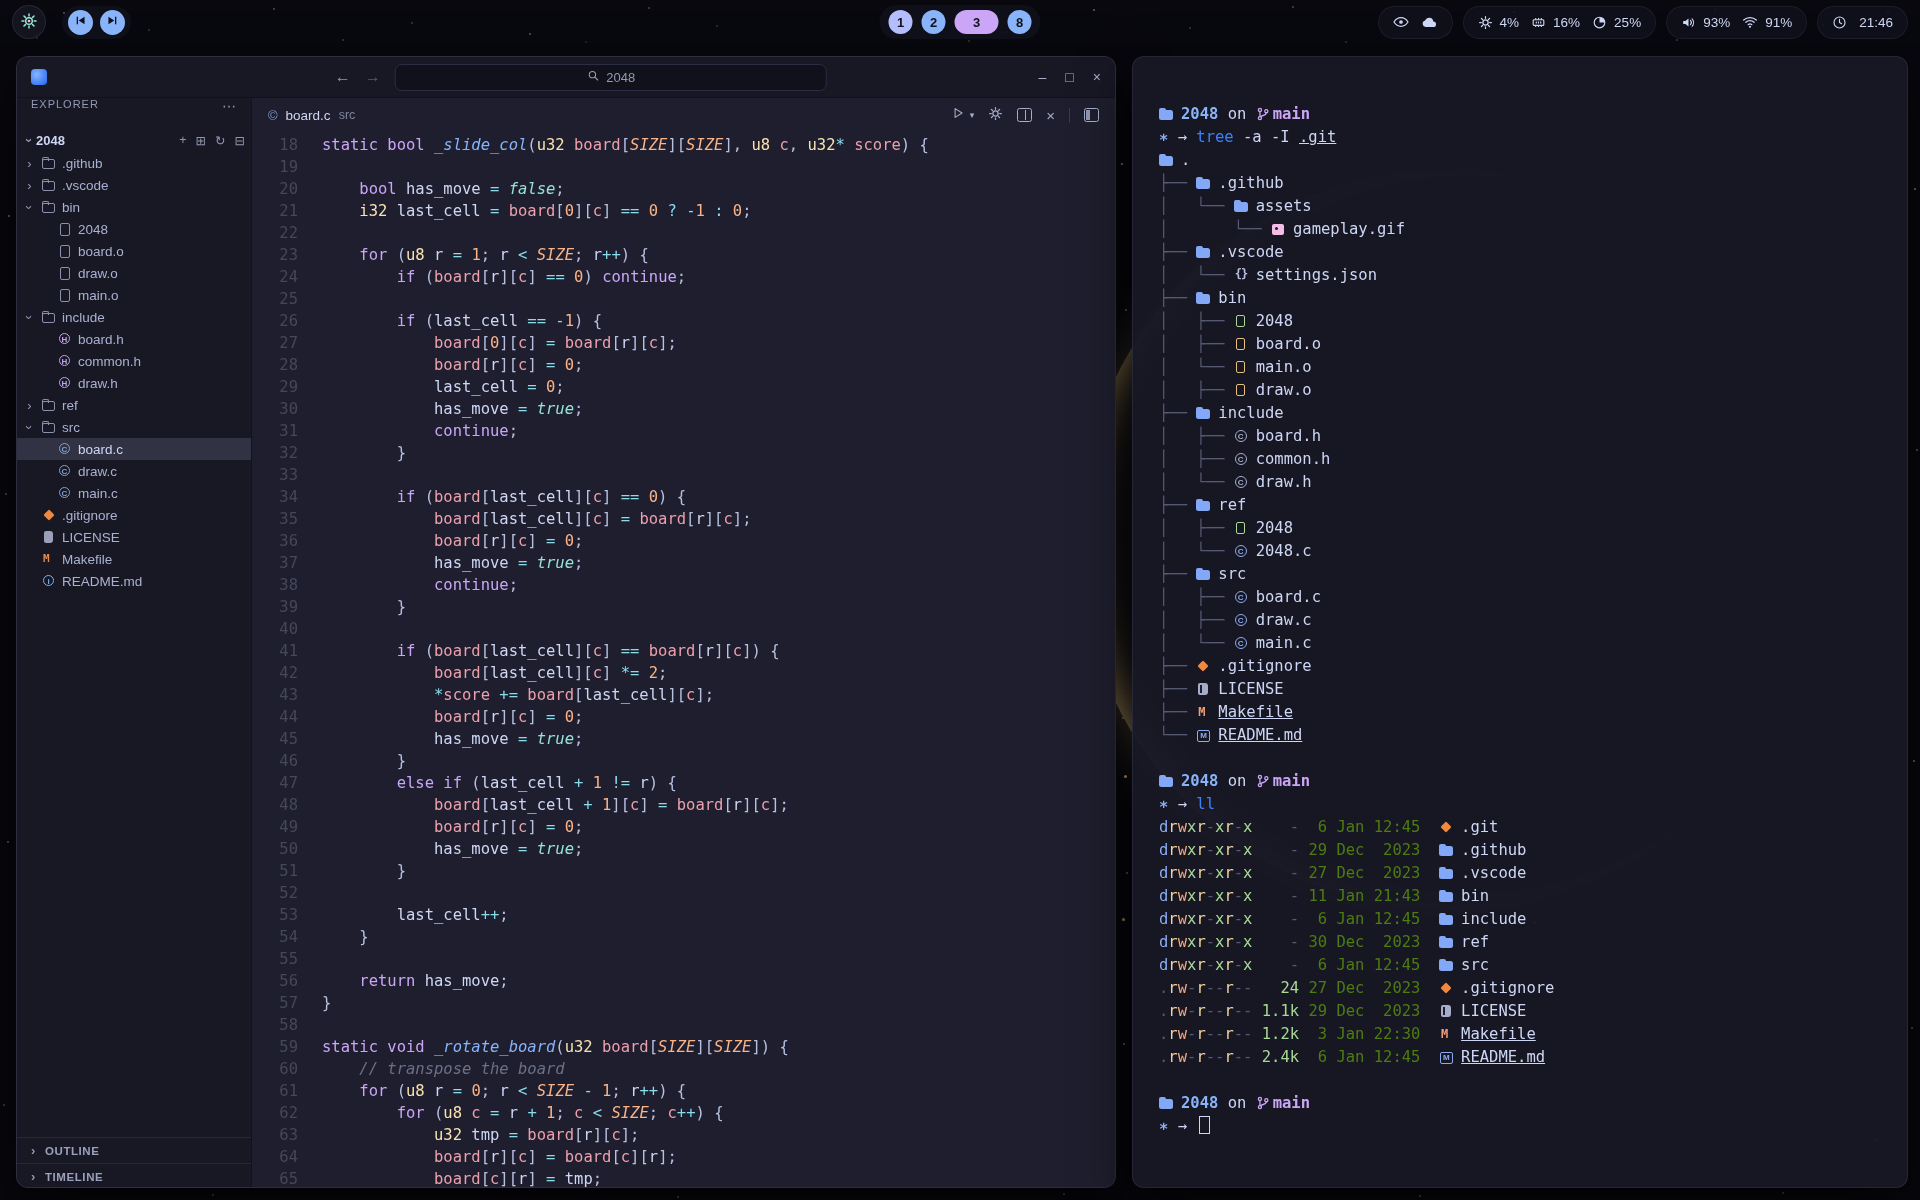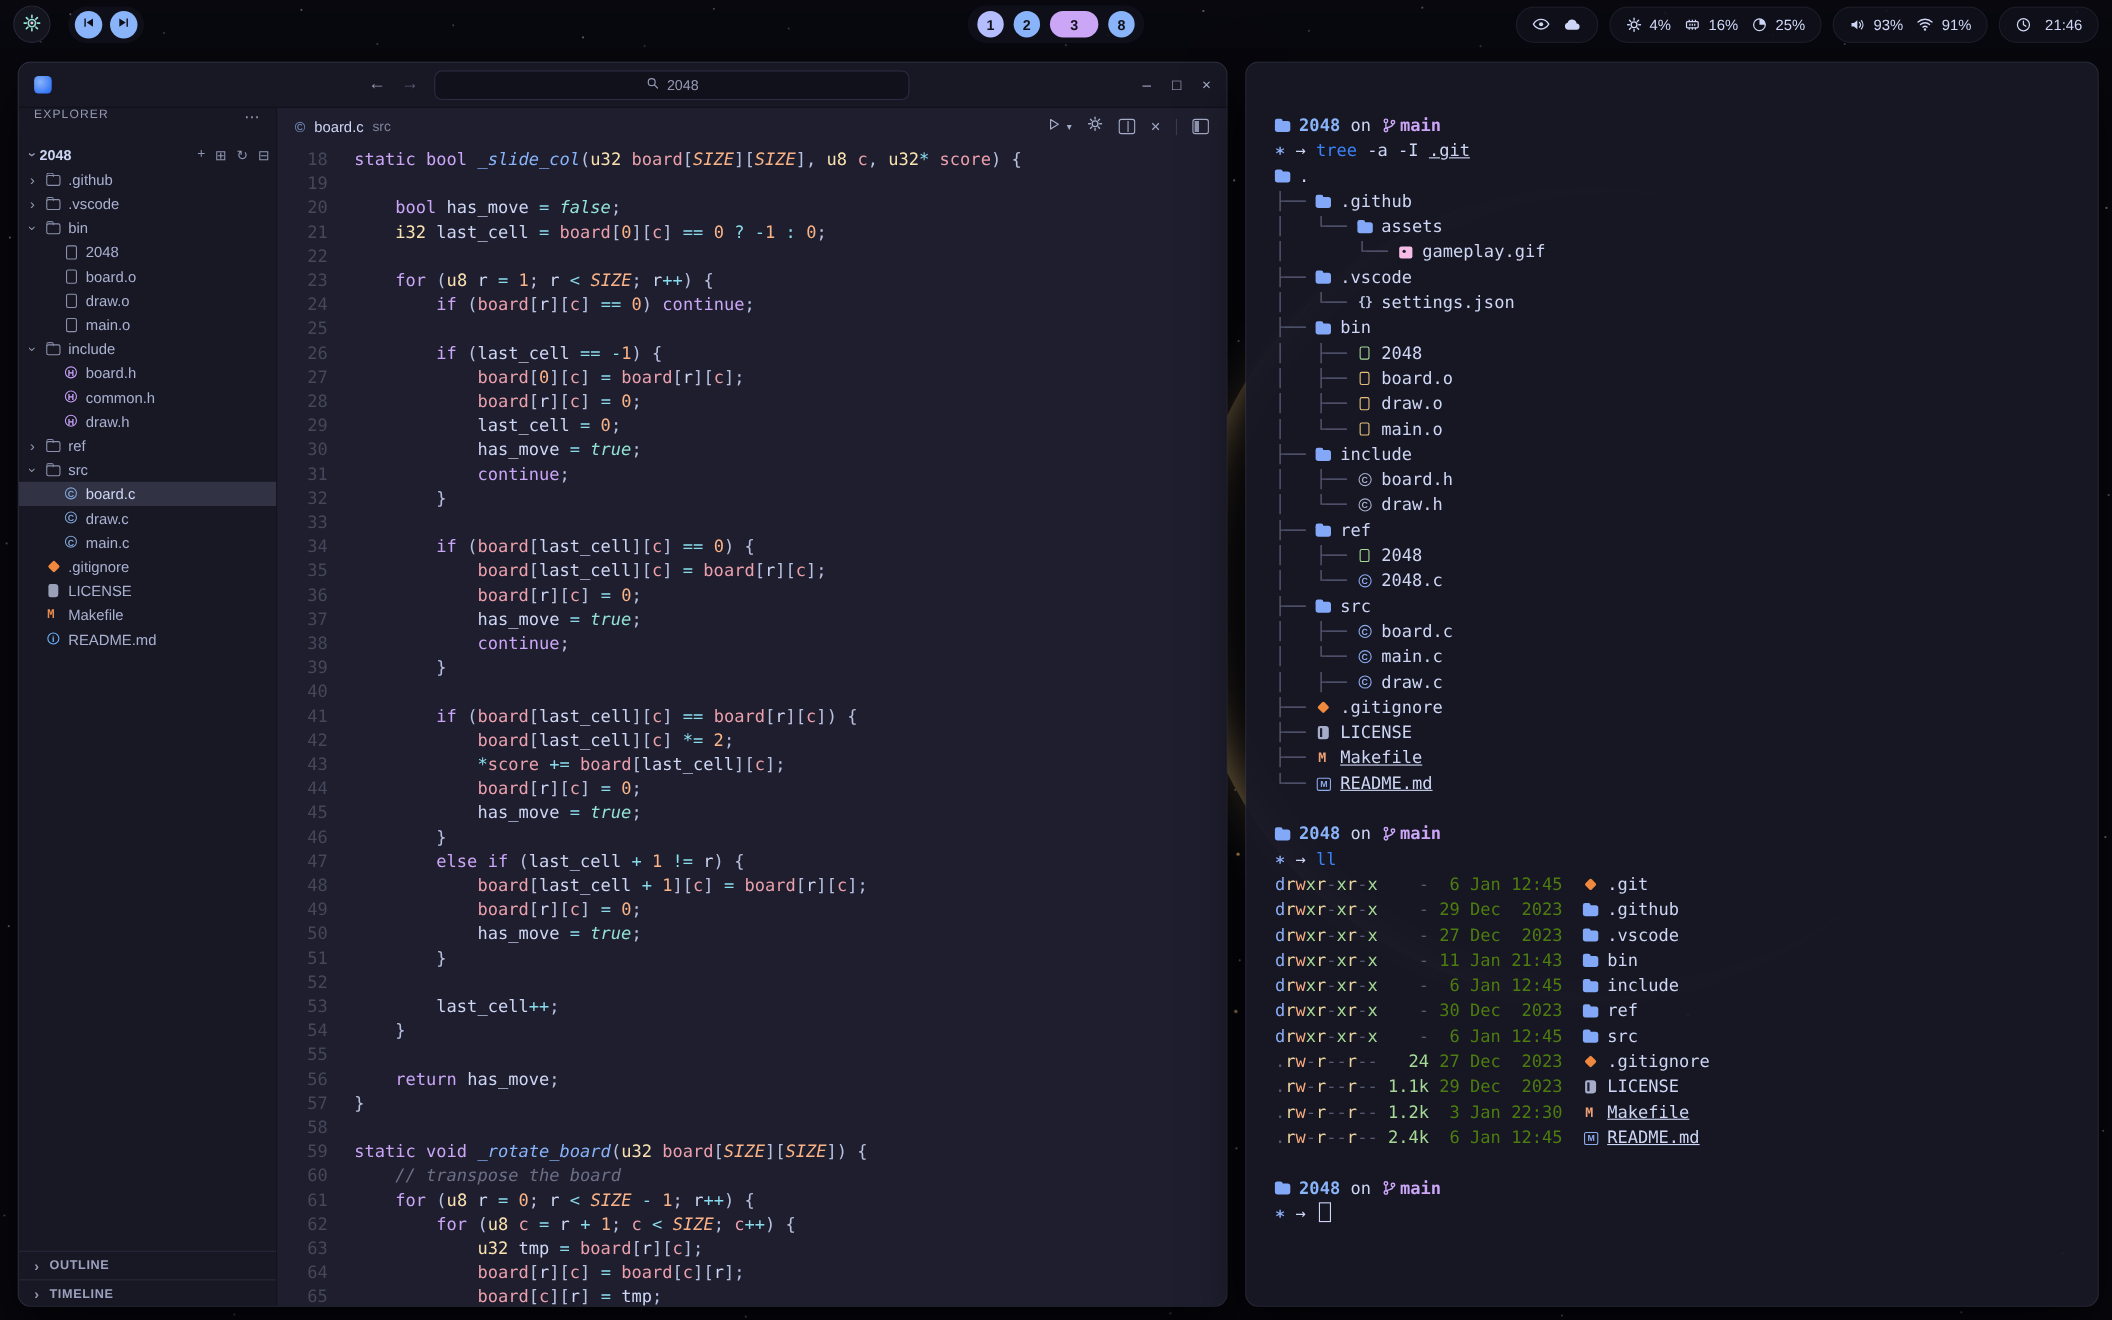--- a/index.html
+++ b/index.html
@@ -524,32 +524,33 @@
       <div class="trow"><span class="seg-nix">∗</span><span class="seg-arrow"> → </span><span class="seg-cmd">tree</span><span class="seg-n"> -a -I </span><span class="seg-nu">.git</span></div>
       <div class="trow"><span class="tic tic-fold"></span><span class="seg-n">.</span></div>
       <div class="trow"><span class="seg-tc">├── </span><span class="tic tic-fold"></span><span class="seg-n">.github</span></div>
       <div class="trow"><span class="seg-tc">│   └── </span><span class="tic tic-fold"></span><span class="seg-n">assets</span></div>
       <div class="trow"><span class="seg-tc">│       └── </span><span class="tic tic-img"></span><span class="seg-n">gameplay.gif</span></div>
       <div class="trow"><span class="seg-tc">├── </span><span class="tic tic-fold"></span><span class="seg-n">.vscode</span></div>
       <div class="trow"><span class="seg-tc">│   └── </span><span class="tic tic-braces"></span><span class="seg-n">settings.json</span></div>
       <div class="trow"><span class="seg-tc">├── </span><span class="tic tic-fold"></span><span class="seg-n">bin</span></div>
       <div class="trow"><span class="seg-tc">│   ├── </span><span class="tic tic-exe"></span><span class="seg-n">2048</span></div>
       <div class="trow"><span class="seg-tc">│   ├── </span><span class="tic tic-obj"></span><span class="seg-n">board.o</span></div>
+      <div class="trow"><span class="seg-tc">│   └── </span><span class="tic tic-obj"></span><span class="seg-n">main.o</span></div>
       <div class="trow"><span class="seg-tc">│   ├── </span><span class="tic tic-obj"></span><span class="seg-n">draw.o</span></div>
-      <div class="trow"><span class="seg-tc">│   └── </span><span class="tic tic-obj"></span><span class="seg-n">main.o</span></div>
       <div class="trow"><span class="seg-tc">├── </span><span class="tic tic-fold"></span><span class="seg-n">include</span></div>
       <div class="trow"><span class="seg-tc">│   ├── </span><span class="tic tic-hf"></span><span class="seg-n">board.h</span></div>
+      <div class="trow"><span class="seg-tc">│   ├── </span><span class="tic tic-hf"></span><span class="seg-n">common.h</span></div>
       <div class="trow"><span class="seg-tc">│   └── </span><span class="tic tic-hf"></span><span class="seg-n">draw.h</span></div>
       <div class="trow"><span class="seg-tc">├── </span><span class="tic tic-fold"></span><span class="seg-n">ref</span></div>
       <div class="trow"><span class="seg-tc">│   ├── </span><span class="tic tic-exe"></span><span class="seg-n">2048</span></div>
       <div class="trow"><span class="seg-tc">│   └── </span><span class="tic tic-cf"></span><span class="seg-n">2048.c</span></div>
       <div class="trow"><span class="seg-tc">├── </span><span class="tic tic-fold"></span><span class="seg-n">src</span></div>
       <div class="trow"><span class="seg-tc">│   ├── </span><span class="tic tic-cf"></span><span class="seg-n">board.c</span></div>
+      <div class="trow"><span class="seg-tc">│   ├── </span><span class="tic tic-cf"></span><span class="seg-n">draw.c</span></div>
       <div class="trow"><span class="seg-tc">│   └── </span><span class="tic tic-cf"></span><span class="seg-n">main.c</span></div>
-      <div class="trow"><span class="seg-tc">│   ├── </span><span class="tic tic-cf"></span><span class="seg-n">draw.c</span></div>
       <div class="trow"><span class="seg-tc">├── </span><span class="tic tic-git"></span><span class="seg-n">.gitignore</span></div>
       <div class="trow"><span class="seg-tc">├── </span><span class="tic tic-book"></span><span class="seg-n">LICENSE</span></div>
       <div class="trow"><span class="seg-tc">├── </span><span class="tic tic-mk"></span><span class="seg-nu">Makefile</span></div>
       <div class="trow"><span class="seg-tc">└── </span><span class="tic tic-md"></span><span class="seg-nu">README.md</span></div>
       <div class="trow">&nbsp;</div>
       <div class="trow"><span class="tic tic-fold"></span><span class="seg-dir">2048</span><span class="seg-n"> on </span><svg class="branch-svg" width="14" height="16" viewBox="0 0 16 16">
           <g fill="none" stroke="#cba6f7" stroke-width="1.5">
             <circle cx="4.5" cy="3.3" r="1.8"></circle>
             <circle cx="4.5" cy="12.7" r="1.8"></circle>
             <circle cx="11.8" cy="4.8" r="1.8"></circle>

